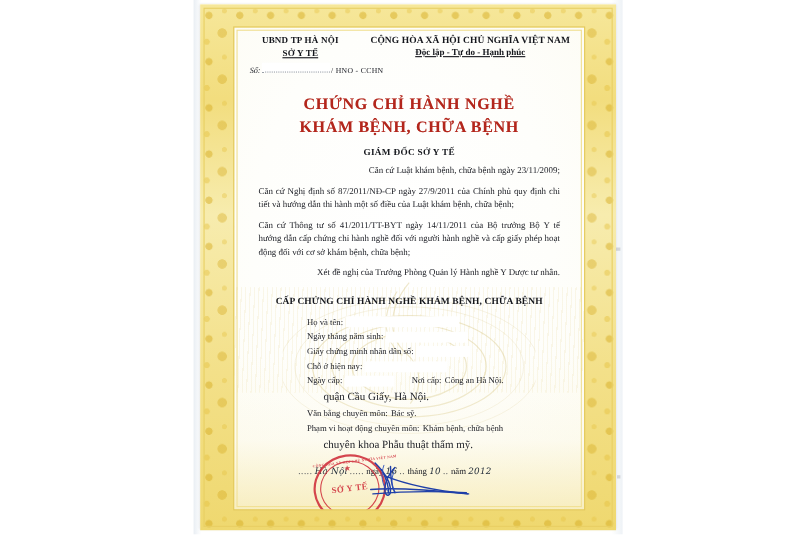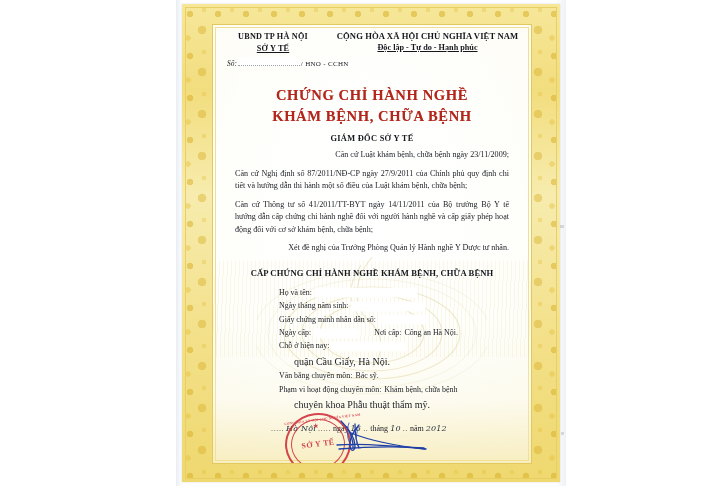--- a/index.html
+++ b/index.html
@@ -446,30 +446,30 @@
             <span class="f-label">Ngày tháng năm sinh:</span>
             <span class="redact w-md"></span>
           </div>
 
           <div class="f-row">
             <span class="f-label">Giấy chứng minh nhân dân số:</span>
             <span class="redact w-sm"></span>
           </div>
 
           <div class="f-row">
+            <span class="f-label">Chỗ ở hiện nay:</span>
+            <span class="redact w-md"></span>
+          </div>
+
+          <div class="f-row">
             <span class="f-label">Ngày cấp:</span>
             <span class="redact w-xs"></span>
             <span class="f-gap"></span>
             <span class="f-label">Nơi cấp:</span>
             <span class="f-label" style="margin-left:3px;">Công an Hà Nội.</span>
-          </div>
-
-          <div class="f-row">
-            <span class="f-label">Chỗ ở hiện nay:</span>
-            <span class="redact w-md"></span>
           </div>
 
           <div class="f-wrapline">quận Cầu Giấy, Hà Nội.</div>
 
           <div class="f-row">
             <span class="f-label">Văn bằng chuyên môn:</span>
             <span class="f-label" style="margin-left:3px;">Bác sỹ.</span>
           </div>
 
           <div class="f-row">

